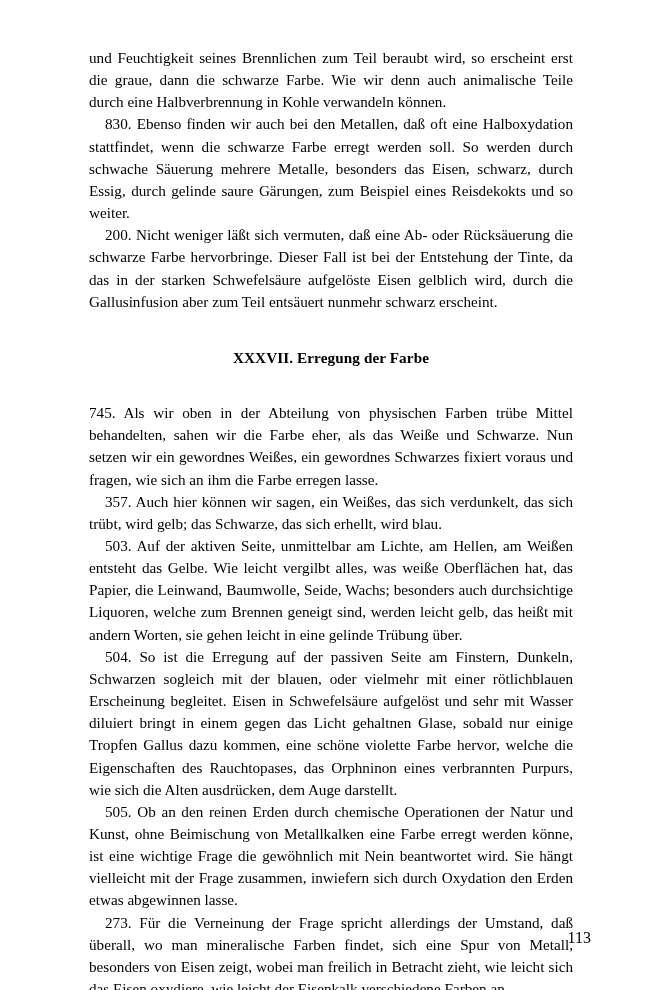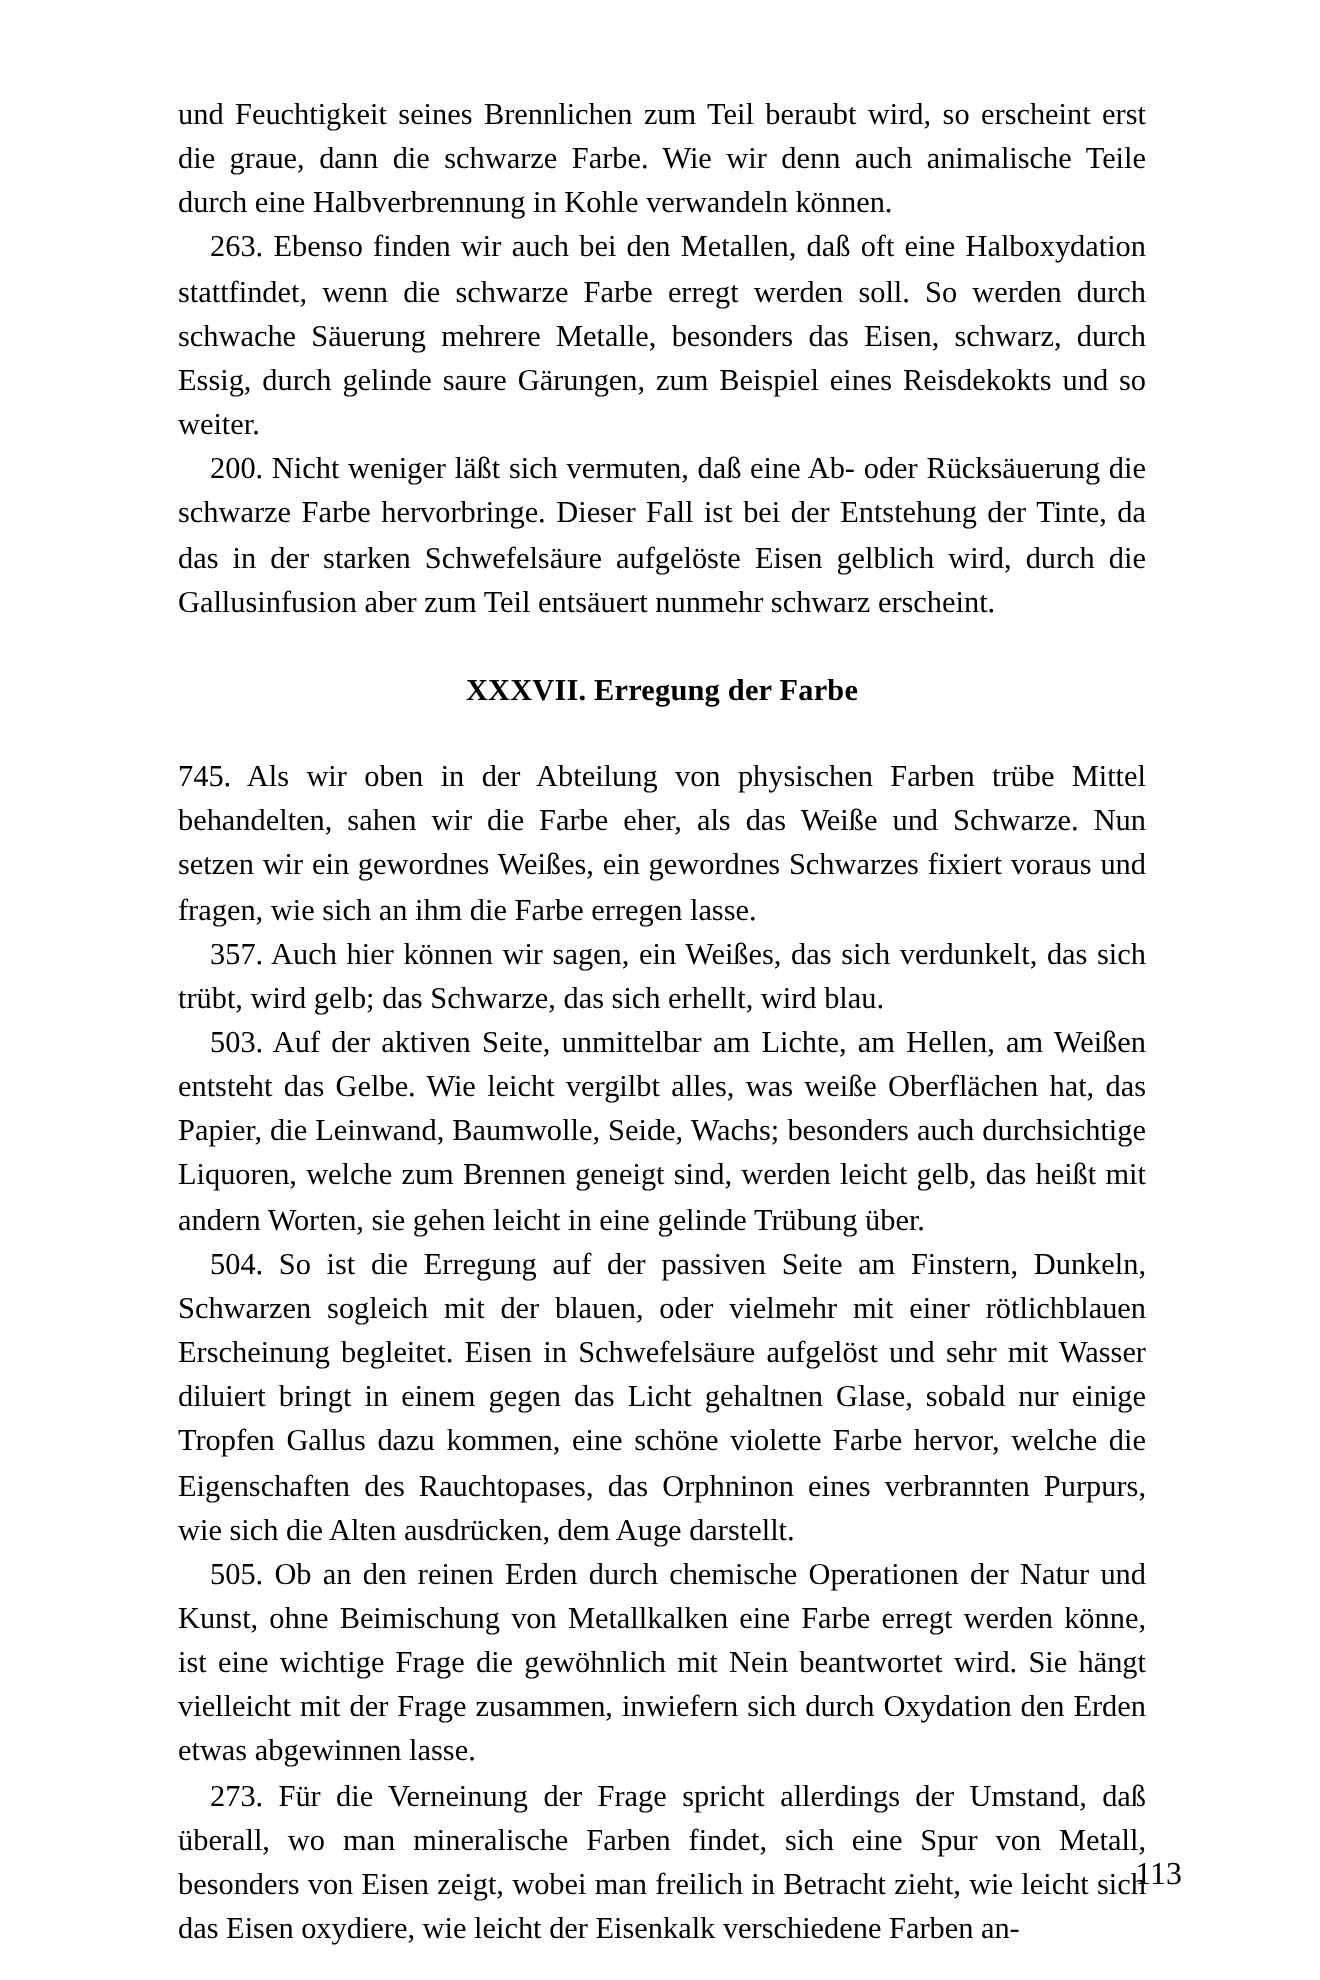--- a/index.html
+++ b/index.html
@@ -41,21 +41,21 @@
     hyphens: manual;
     -webkit-hyphens: manual;
   }
   p.para.indent {
     text-indent: 16px;
   }
   p.para.noindent {
     text-indent: 0;
   }
   h2.section-heading {
-    margin: 0;
+    margin: 12px;
     padding: 0;
     font-size: 15.2px;
     line-height: 22.15px;
     font-weight: bold;
     text-align: center;
     letter-spacing: 0.1px;
   }
   .gap-before-heading {
     height: 22px;
   }
@@ -74,21 +74,21 @@
 </style>
 </head>
 <body>
 
 <div class="page">
 
   <div class="text-column">
 
     <p class="para noindent">und Feuchtigkeit seines Brennlichen zum Teil beraubt wird, so erscheint erst die graue, dann die schwarze Farbe. Wie wir denn auch animalische Teile durch eine Halbverbrennung in Kohle verwandeln können.</p>
 
-    <p class="para indent">263. Ebenso finden wir auch bei den Metallen, daß oft eine Halboxyda­tion stattfindet, wenn die schwarze Farbe erregt werden soll. So werden durch schwache Säuerung mehrere Metalle, besonders das Eisen, schwarz, durch Essig, durch gelinde saure Gärungen, zum Beispiel eines Reisdekokts und so weiter.</p>
+    <p class="para indent">830. Ebenso finden wir auch bei den Metallen, daß oft eine Halboxyda­tion stattfindet, wenn die schwarze Farbe erregt werden soll. So werden durch schwache Säuerung mehrere Metalle, besonders das Eisen, schwarz, durch Essig, durch gelinde saure Gärungen, zum Beispiel eines Reisdekokts und so weiter.</p>
 
     <p class="para indent">200. Nicht weniger läßt sich vermuten, daß eine Ab- oder Rücksäuerung die schwarze Farbe hervorbringe. Dieser Fall ist bei der Entstehung der Tinte, da das in der starken Schwefelsäure aufgelöste Eisen gelblich wird, durch die Gallusinfusion aber zum Teil entsäuert nunmehr schwarz er­scheint.</p>
 
     <div class="gap-before-heading"></div>
 
     <h2 class="section-heading">XXXVII. Erregung der Farbe</h2>
 
     <div class="gap-after-heading"></div>
 
     <p class="para noindent">745. Als wir oben in der Abteilung von physischen Farben trübe Mittel behandelten, sahen wir die Farbe eher, als das Weiße und Schwarze. Nun setzen wir ein gewordnes Weißes, ein gewordnes Schwarzes fixiert voraus und fragen, wie sich an ihm die Farbe erregen lasse.</p>

